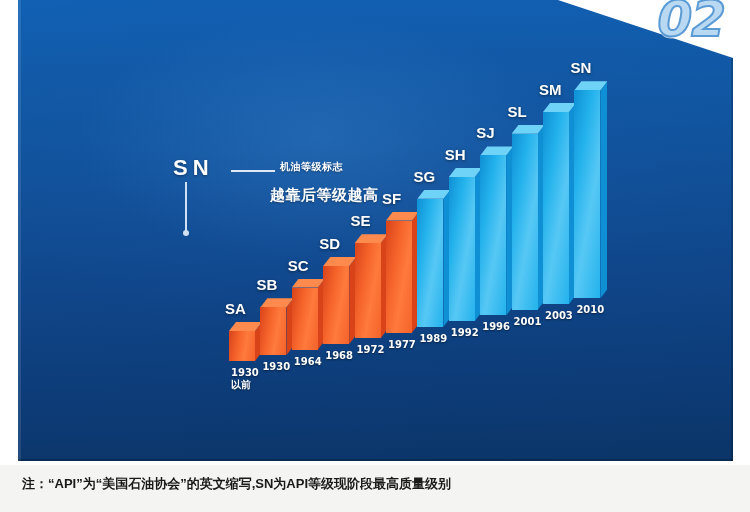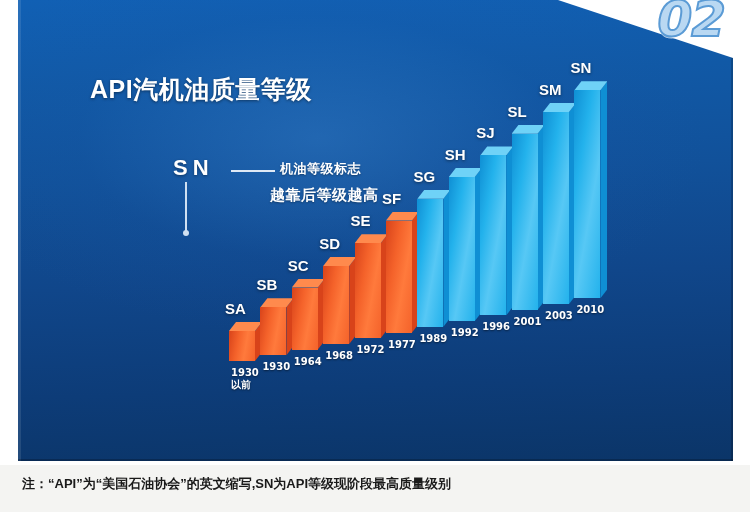--- a/index.html
+++ b/index.html
@@ -57,21 +57,21 @@
   
   .callout{position:absolute;left:0;top:0;width:100%;height:100%;z-index:5;}
   .sn-word{
     position:absolute;left:155px;top:155px;
     color:#ffffff;font-size:22px;font-weight:bold;letter-spacing:5px;
     text-shadow:0 1px 3px rgba(0,0,0,.4);
   }
   .lead-h{position:absolute;left:213px;top:170px;width:44px;height:2px;background:#dfe9f5;}
   .lead-v{position:absolute;left:167px;top:182px;width:2px;height:50px;background:#cfe0f2;}
   .lead-v:after{content:"";position:absolute;left:-2px;bottom:-4px;width:6px;height:6px;border-radius:50%;background:#cfe0f2;}
-  .note1{position:absolute;left:262px;top:160px;color:#ffffff;font-size:13px;font-weight:bold;letter-spacing:.5px;text-shadow:0 1px 2px rgba(0,0,0,.35);}
+  .note1{position:absolute;left:262px;top:160px;color:#ffffff;font-size:10px;font-weight:bold;letter-spacing:.5px;text-shadow:0 1px 2px rgba(0,0,0,.35);}
   .note2{position:absolute;left:252px;top:186px;color:#ffffff;font-size:15px;font-weight:bold;letter-spacing:.5px;text-shadow:0 1px 2px rgba(0,0,0,.35);}
   .note3{position:absolute;left:113px;top:227px;color:#ffffff;font-size:15px;font-weight:bold;letter-spacing:.5px;text-shadow:0 1px 2px rgba(0,0,0,.35);}
 
   
   #chart{position:absolute;left:0;top:0;width:715px;height:461px;z-index:4;}
   .bar{position:absolute;}
   .face-front{position:absolute;left:0;bottom:0;width:100%;}
   .face-side{position:absolute;bottom:0;}
   .face-top{position:absolute;}
   .blabel{
@@ -101,21 +101,20 @@
 <div id="stage">
 
   <div class="panel">
     <div class="panel-edge-l"></div>
     <div class="panel-edge-r"></div>
     <div class="panel-edge-b"></div>
 
     <div class="wedge"></div>
     <div class="badge">02</div>
 
-    <div class="title">API汽机油质量等级</div>
 
     <div class="callout">
       <div class="sn-word">SN</div>
       <div class="lead-h"></div>
       <div class="lead-v"></div>
       <div class="note1">机油等级标志</div>
       <div class="note2">越靠后等级越高</div>
     </div>
 
     <div id="chart">

